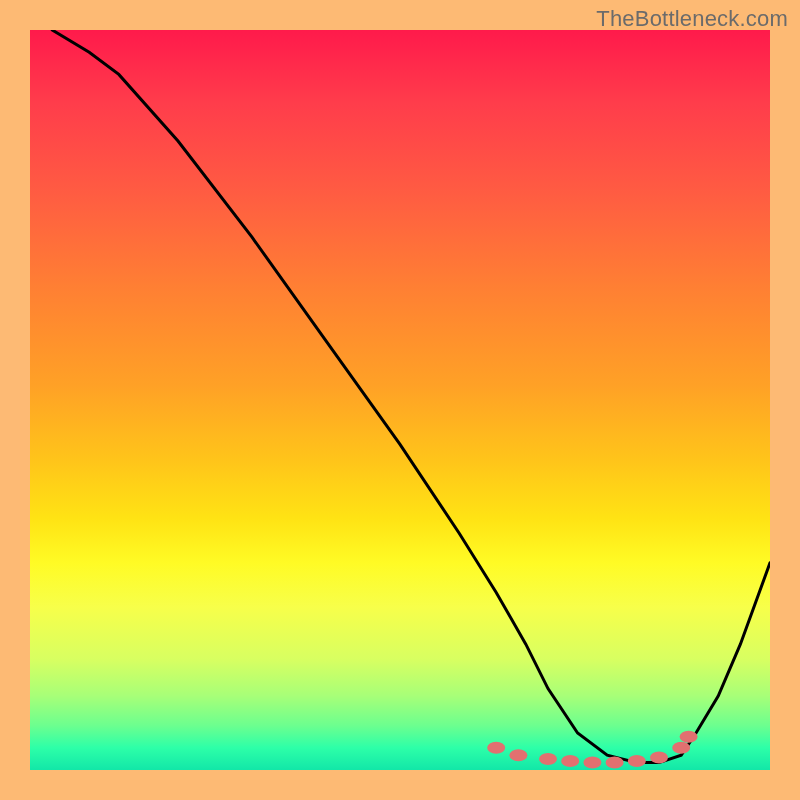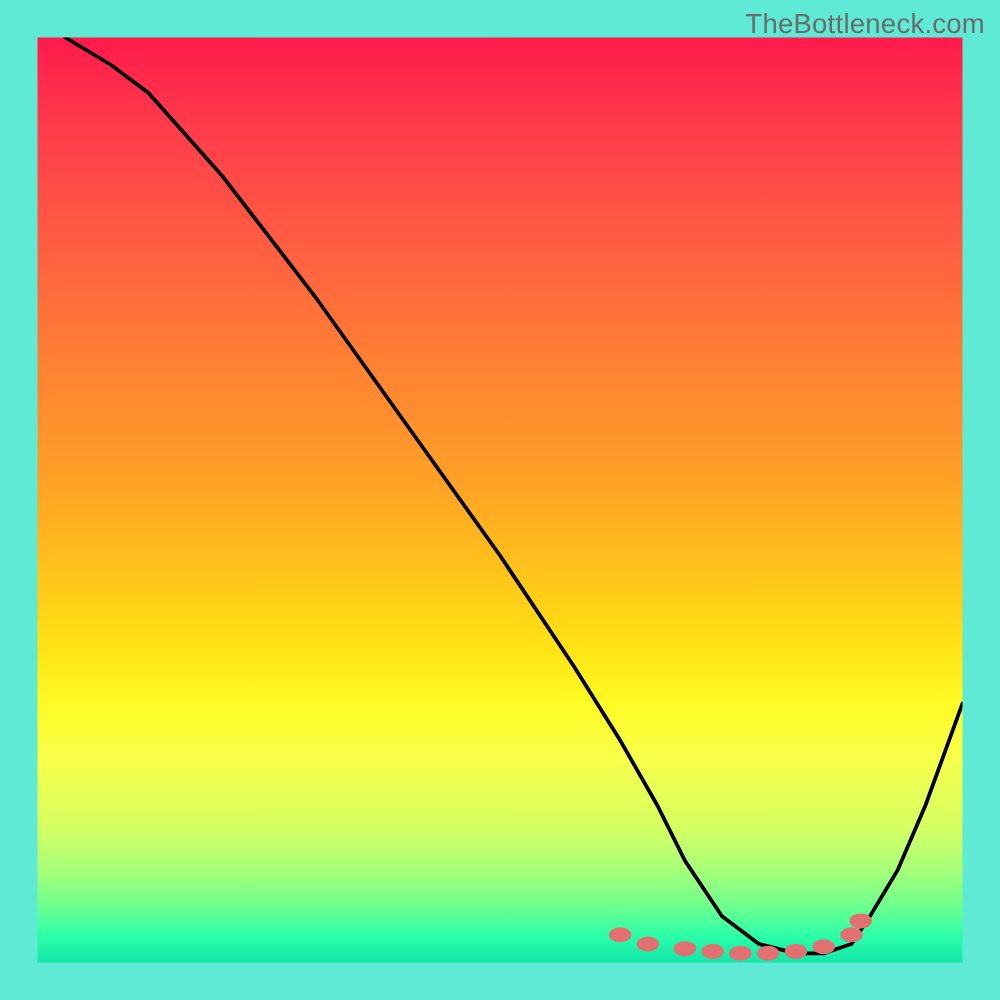--- a/index.html
+++ b/index.html
@@ -8,21 +8,21 @@
     width: 800px;
     height: 800px;
     background: #000;
     overflow: hidden;
     font-family: Arial, Helvetica, sans-serif;
   }
   .frame {
     position: relative;
     width: 800px;
     height: 800px;
-    background: #5eead4;
+    background: #fdba74;
   }
   .plot {
     position: absolute;
     left: 30px;
     top: 30px;
     width: 740px;
     height: 740px;
     background: linear-gradient(
       to bottom,
       #ff1a4b 0%,

